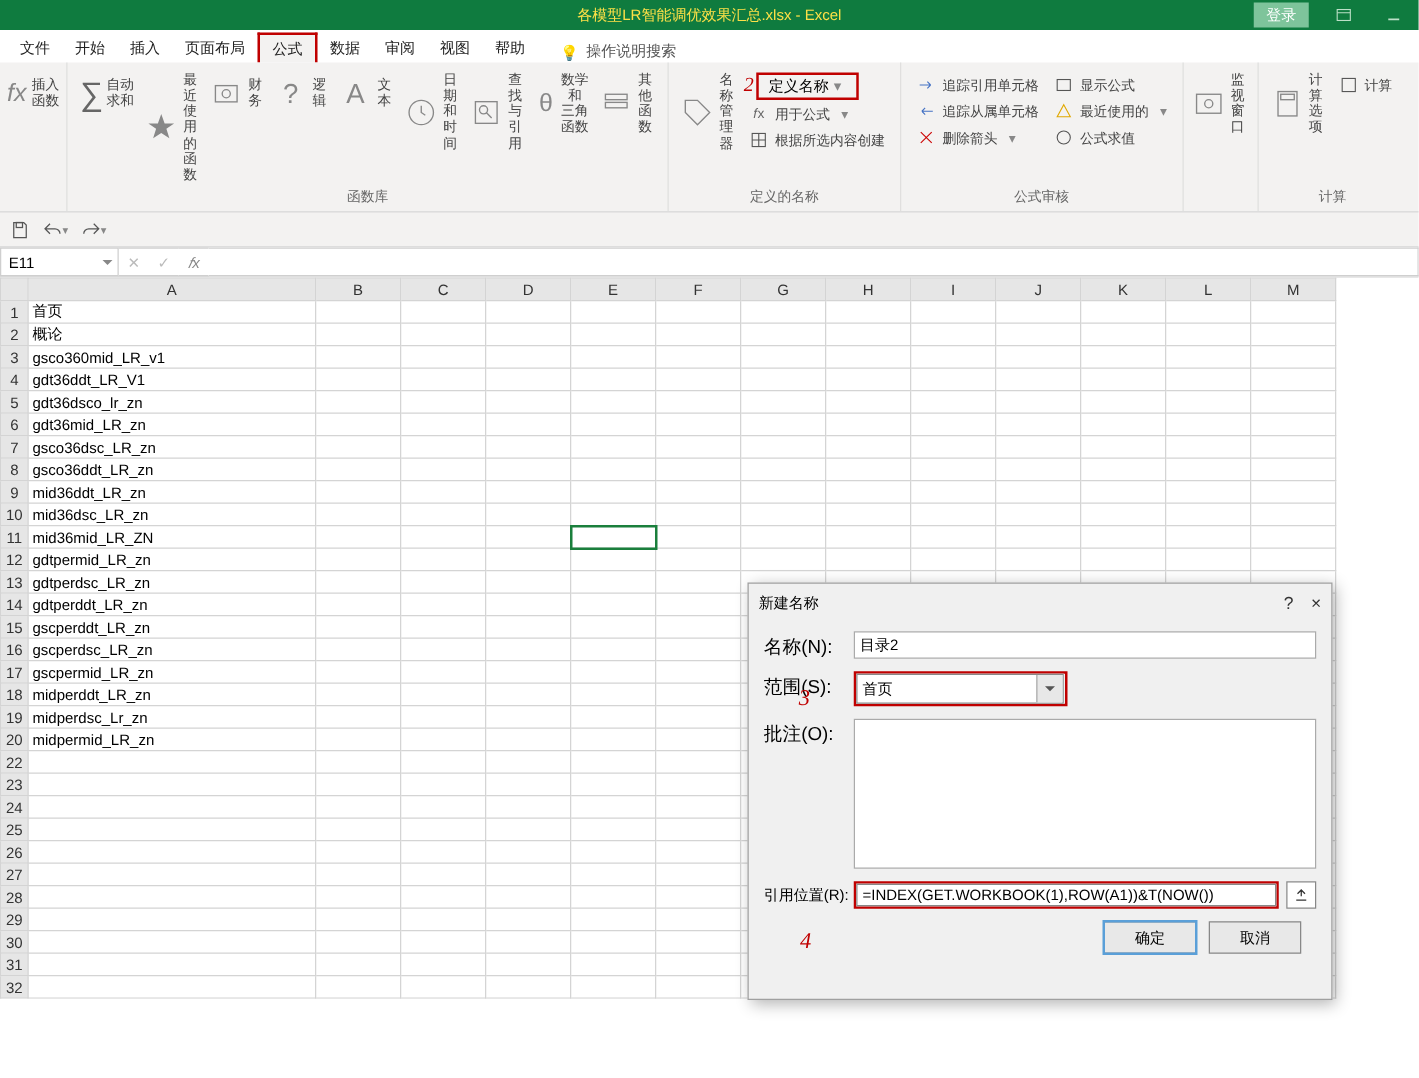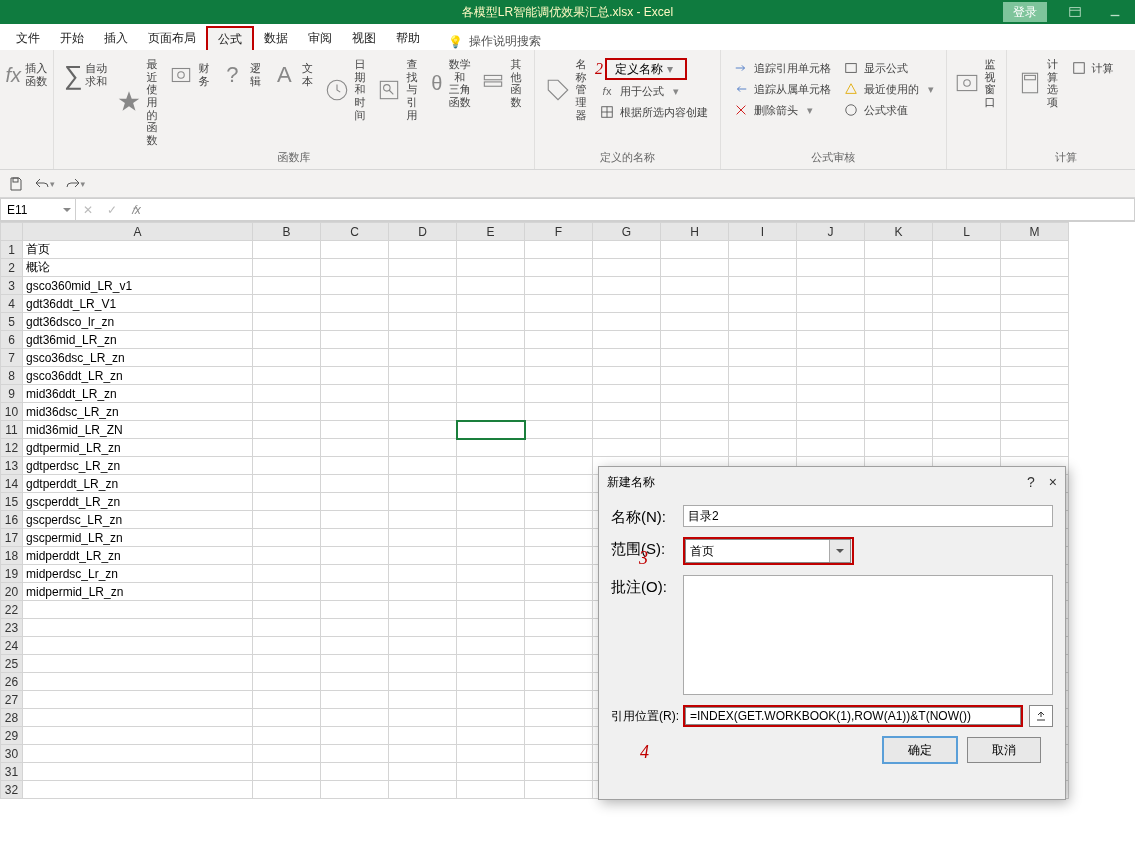--- a/index.html
+++ b/index.html
@@ -1,20 +1,20 @@
 <!DOCTYPE html>
 <html><head>
 <meta charset="utf-8">
 <style>
 * { box-sizing: border-box; margin: 0; padding: 0; font-family: "Microsoft YaHei", "Segoe UI", sans-serif; }
 body { background: #fff; width: 1135px; height: 862px; overflow: hidden; position: relative; font-size: 12px; }
 
 
 .titlebar { height: 24px; background: #0f7b3f; color: #fff; display: flex; align-items: center; justify-content: center; position: relative; }
-.titlebar .title { font-size: 12px; color: #fef9c3; }
+.titlebar .title { font-size: 12px; color: #fde047; }
 .titlebar .right { position: absolute; right: 0; top: 0; display: flex; align-items: center; height: 24px; }
 .titlebar .loginbtn { background: #7ec49b; color: #fff; padding: 2px 10px; height: 20px; font-size: 12px; margin-right: 8px; display:flex; align-items:center;}
 .titlebar .winbtn { width: 40px; height: 24px; display: flex; align-items: center; justify-content: center; color: #bde0c8; }
 .titlebar .winbtn svg { width: 14px; height: 14px; }
 
 
 .menubar { height: 26px; background: #fff; display: flex; align-items: flex-end; padding-left: 6px; border-bottom: none; }
 .menutab { padding: 4px 10px 4px 10px; font-size: 12px; color: #222; cursor: pointer; height: 24px; display:flex; align-items:center;}
 .menutab.active { border: 2px solid #c00000; border-bottom: none; background:#f3f2f1; font-weight:400; }
 .menubar .help-lamp { margin-left: 18px; display: flex; align-items: center; gap: 6px; color: #555; }
@@ -37,21 +37,21 @@
 .define-highlight { border: 2px solid #c00000; padding: 0 12px 0 4px; display: flex; align-items:center; gap:4px; height:22px;}
 .red-callout { color: #c00000; font-size: 16px; font-style: italic; font-family: "Segoe Script", cursive; margin-right:2px; }
 
 
 .qat { height: 28px; background: #f3f2f1; display: flex; align-items: center; padding: 0 8px; gap: 10px; border-bottom: 1px solid #d6d6d6; }
 .qat .qbtn { color: #666; display:flex; align-items:center; cursor:pointer; }
 .qat svg { width: 16px; height: 16px; }
 
 
 .fbar { height: 24px; display: flex; align-items: stretch; border-bottom: 1px solid #cfcfcf; }
-.namebox { width: 76px; border: 1px solid #cfcfcf; display: flex; align-items: center; padding: 0 6px; font-size: 12px; position:relative;}
+.namebox { width: 95px; border: 1px solid #cfcfcf; display: flex; align-items: center; padding: 0 6px; font-size: 12px; position:relative;}
 .namebox::after { content:''; position:absolute; right:4px; top:50%; margin-top:-2px; border:4px solid transparent; border-top-color:#888;}
 .fbar .btns { display:flex; align-items:center; border-top:1px solid #cfcfcf; border-bottom:1px solid #cfcfcf;}
 .fbar .btns span { width:24px; text-align:center; color:#bbb; font-size:12px; }
 .fbar .fx { width:24px; text-align:center; font-style:italic; color:#888; border-top:1px solid #cfcfcf; border-bottom:1px solid #cfcfcf; display:flex; align-items:center; justify-content:center;}
 .fbar .finput { flex:1; border:1px solid #cfcfcf; border-left:none; }
 
 
 .gridwrap { position: relative; overflow:hidden; }
 table.grid { border-collapse: collapse; table-layout: fixed; }
 table.grid th, table.grid td { border: 1px solid #d4d4d4; font-size: 12px; font-weight: normal; height: 18px; padding: 0 3px; overflow:hidden; white-space:nowrap; }

